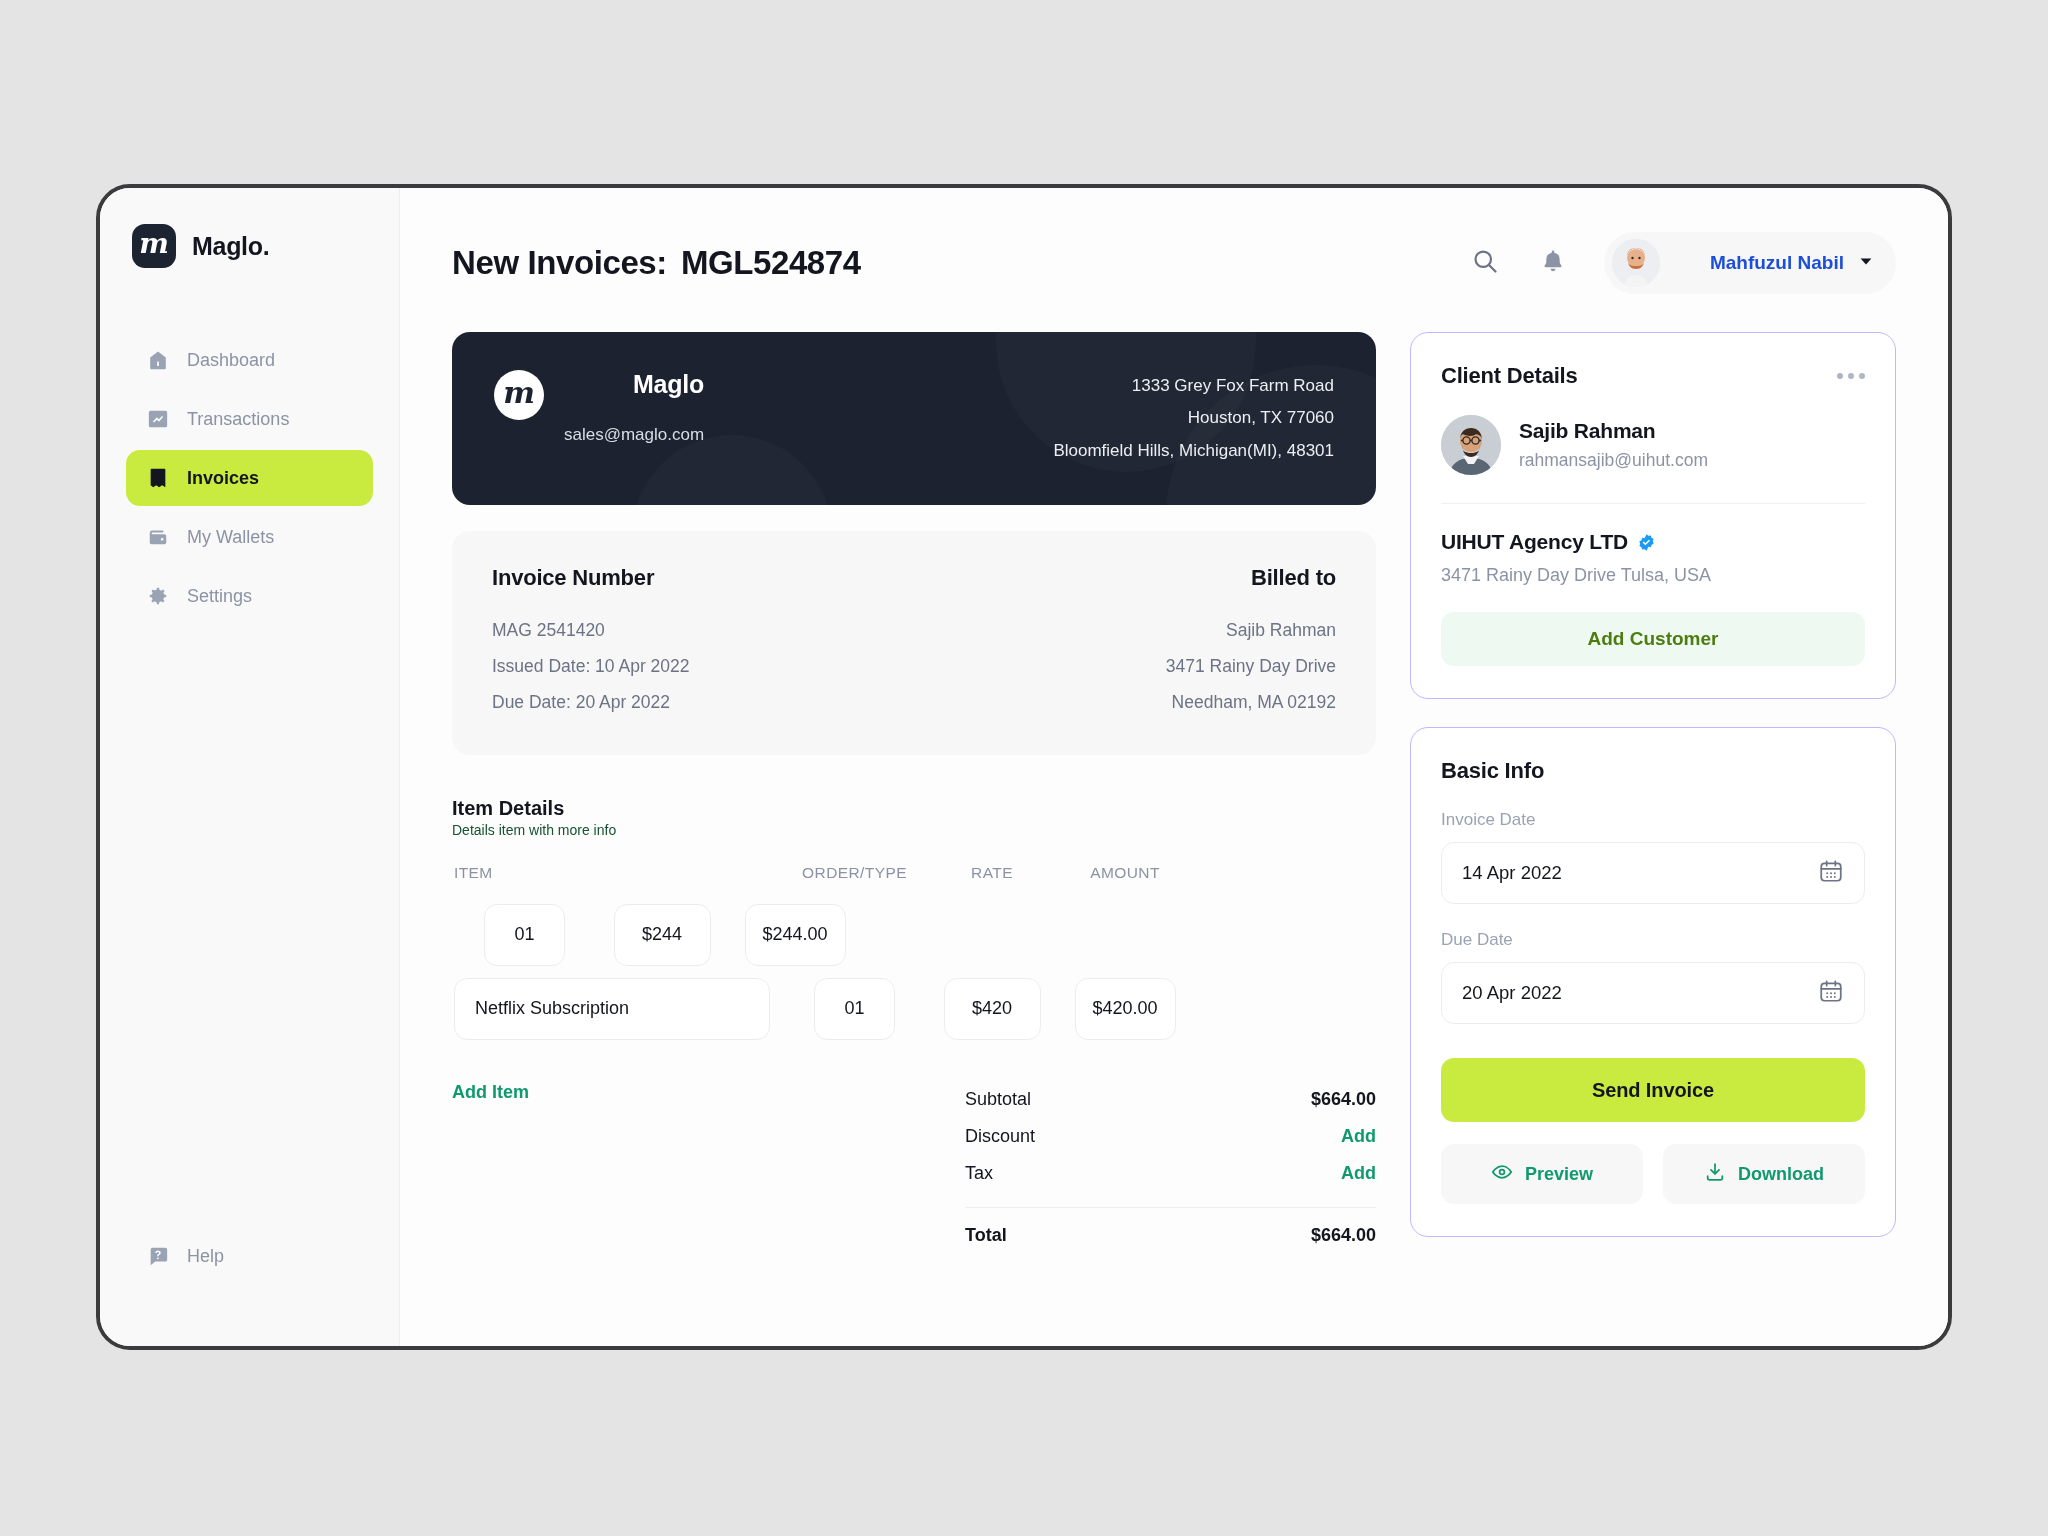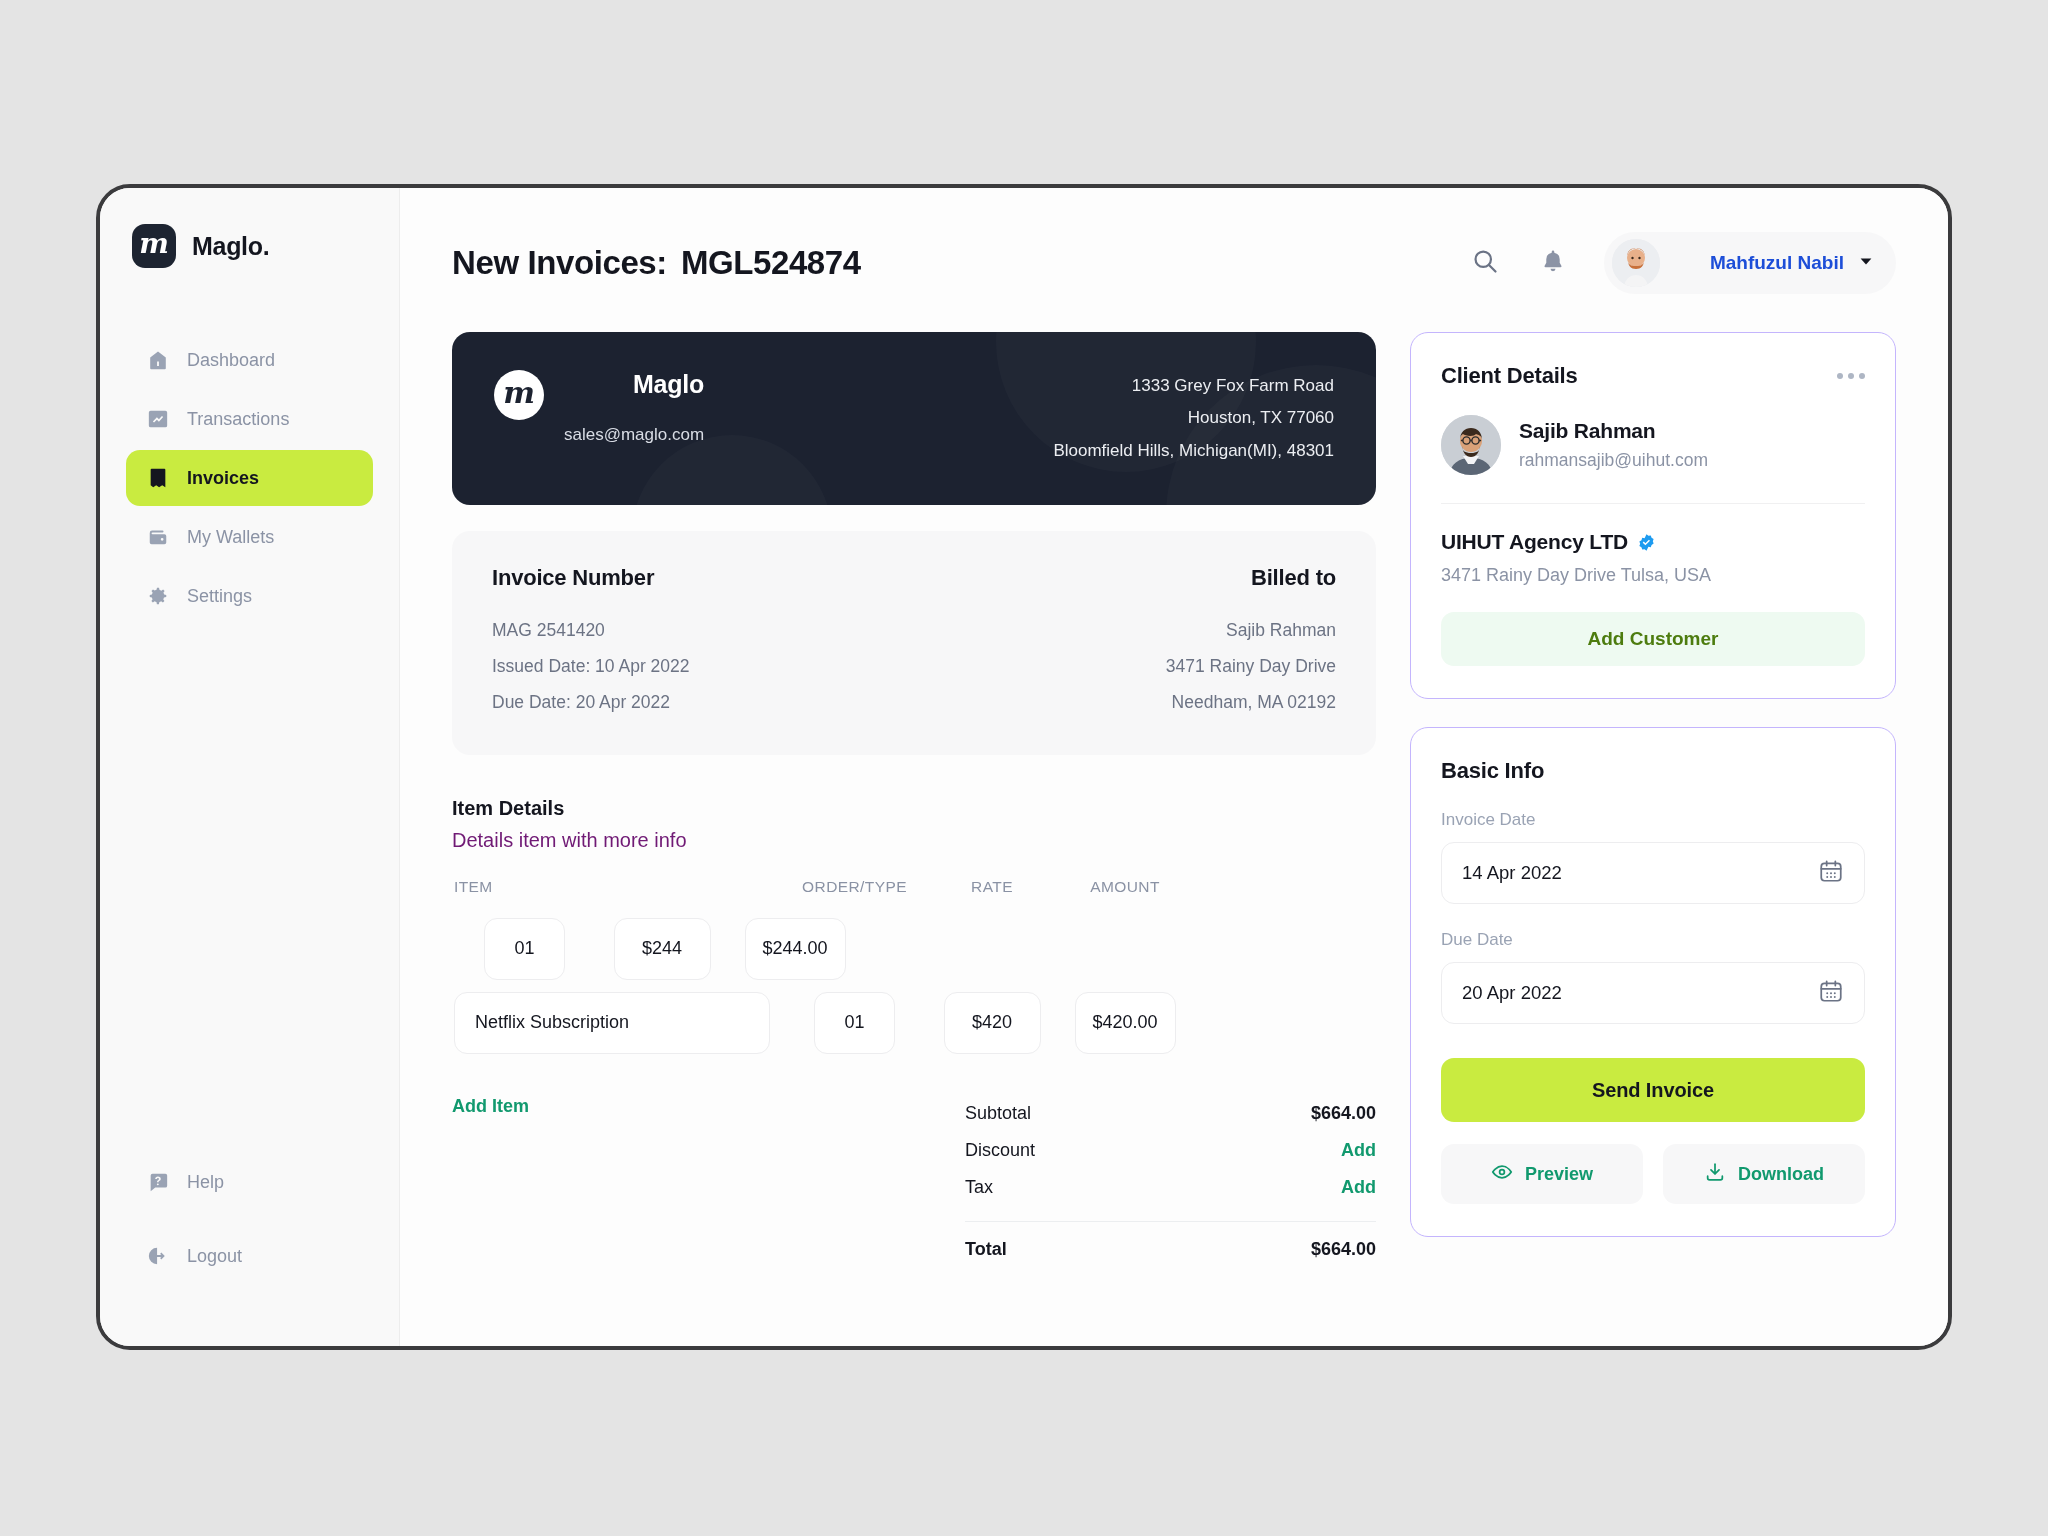--- a/index.html
+++ b/index.html
@@ -101,21 +101,21 @@
     background: #f7f7f8; border-radius: 18px; padding: 34px 40px;
     display: flex; margin-top: 26px;
   }
   .im-col { flex: 1; }
   .im-col.right { text-align: right; }
   .im-title { font-size: 22px; font-weight: 700; color: #14161f; margin-bottom: 22px; letter-spacing: -0.2px; }
   .im-line { font-size: 17.5px; color: #6c7384; line-height: 2.05; }
 
   
   .sec-title { font-size: 20px; font-weight: 700; color: #14161f; margin-top: 42px; }
-  .sec-sub { font-size: 20px; color: #701a75; margin-top: 9px; }
+  .sec-sub { font-size: 14px; color: #14532d; margin-top: 2px; }
 
   .table { margin-top: 26px; }
   .thead { display: flex; align-items: center; padding: 0 0 10px 0; }
   .th { font-size: 15.5px; color: #8a92a4; letter-spacing: 0.4px; }
   .c-item { flex: 0 0 330px; padding-left: 2px; }
   .c-qty  { flex: 0 0 145px; text-align: center; }
   .c-rate { flex: 0 0 130px; text-align: center; }
   .c-amt  { flex: 0 0 136px; text-align: center; }
 
   .trow { display: flex; align-items: center; margin-top: 12px; }
@@ -235,29 +235,20 @@
     </nav>
 
     <div class="nav-bottom">
       <div class="nav-item">
         <span class="ico">
           <svg width="22" height="22" viewBox="0 0 24 24">
                 <path d="M4 3h16a2 2 0 0 1 2 2v11a2 2 0 0 1-2 2H9l-5 4v-4a2 2 0 0 1 0-.3V5a2 2 0 0 1 2-2zm7.9 3.1c-1.7 0-2.9 1-3 2.6h1.8c.1-.7.5-1.1 1.2-1.1.6 0 1.1.4 1.1 1 0 .5-.2.8-1 1.4-.8.6-1.1 1.1-1.1 1.9v.5h1.8v-.4c0-.5.2-.8 1-1.3.9-.6 1.3-1.2 1.3-2.1 0-1.5-1.2-2.5-3.1-2.5zm-.1 7.4a1 1 0 1 0 0 2.1 1 1 0 0 0 0-2.1z"></path>
               </svg>
         </span>
         <span>Help</span>
-      </div>
-      <div class="nav-item">
-        <span class="ico">
-          <svg width="22" height="22" viewBox="0 0 24 24">
-                <path d="M11 3a9 9 0 0 0 0 18V3z"></path>
-                <path d="M15.6 8.3 14.3 9.7l1.4 1.3H9.6v2h6.1l-1.4 1.3 1.3 1.4 3.8-3.7-3.8-3.7z"></path>
-              </svg>
-        </span>
-        <span>Logout</span>
       </div>
     </div>
   </aside>
 
   <section class="main">
 
     <header class="topbar">
       <h1 class="page-title">
         <span>New Invoices:</span><span class="num">MGL524874</span>
       </h1>

